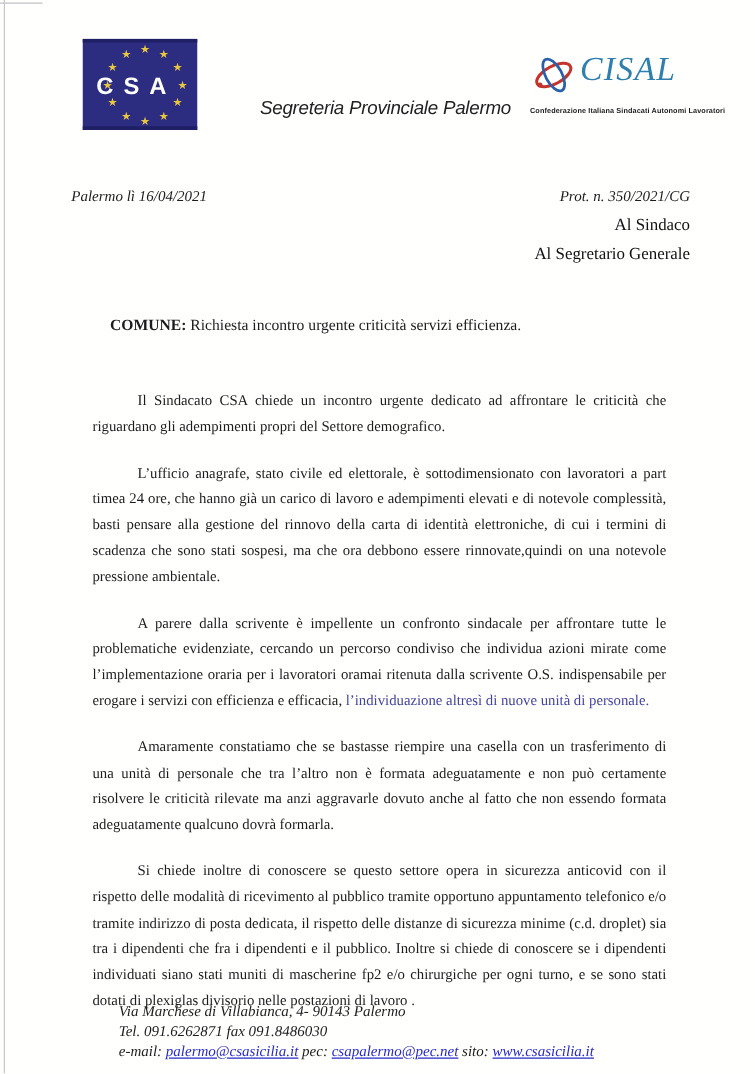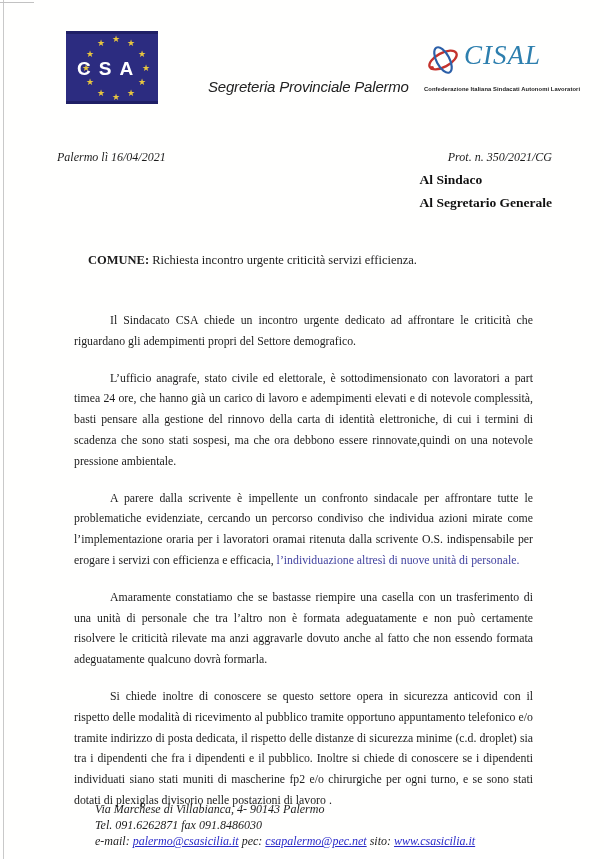--- a/index.html
+++ b/index.html
@@ -47,21 +47,21 @@
     color: #1a1a1a; white-space: nowrap;
   }
   .date-row {
     position: absolute; left: 57px; right: 52px; top: 128px;
     display: flex; justify-content: space-between;
     font-style: italic; font-size: 12px; margin-top: 22px;
   }
   
   .recipients {
     position: absolute; right: 52px; top: 168px;
-    font-weight: bold; font-size: 13.5px; line-height: 23px;
+    text-align: right; font-weight: normal; font-size: 13.5px; line-height: 23px;
     color: #111;
   }
   
   .subject {
     position: absolute; left: 88px; top: 253px; font-size: 12.5px;
   }
   .subject b { font-weight: bold; }
   
   .body-text {
     position: absolute; left: 58px; top: 294px; width: 491px;

